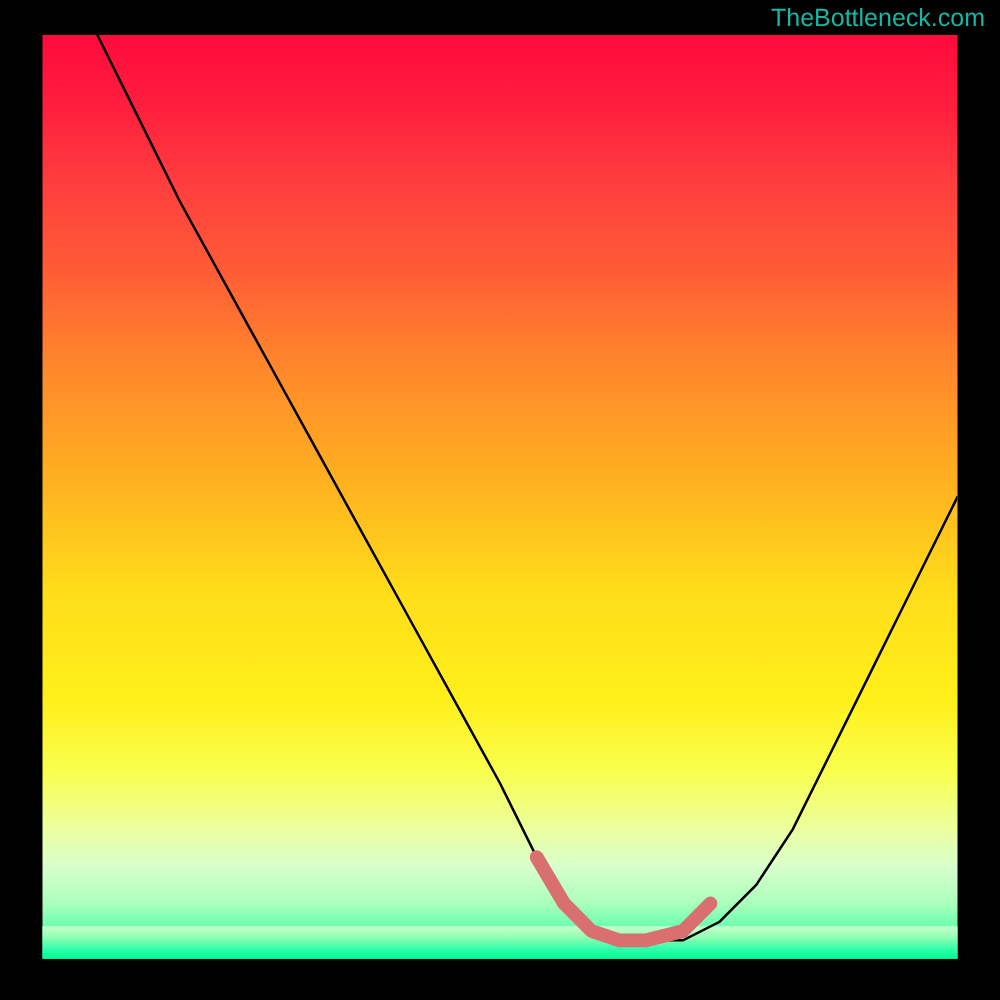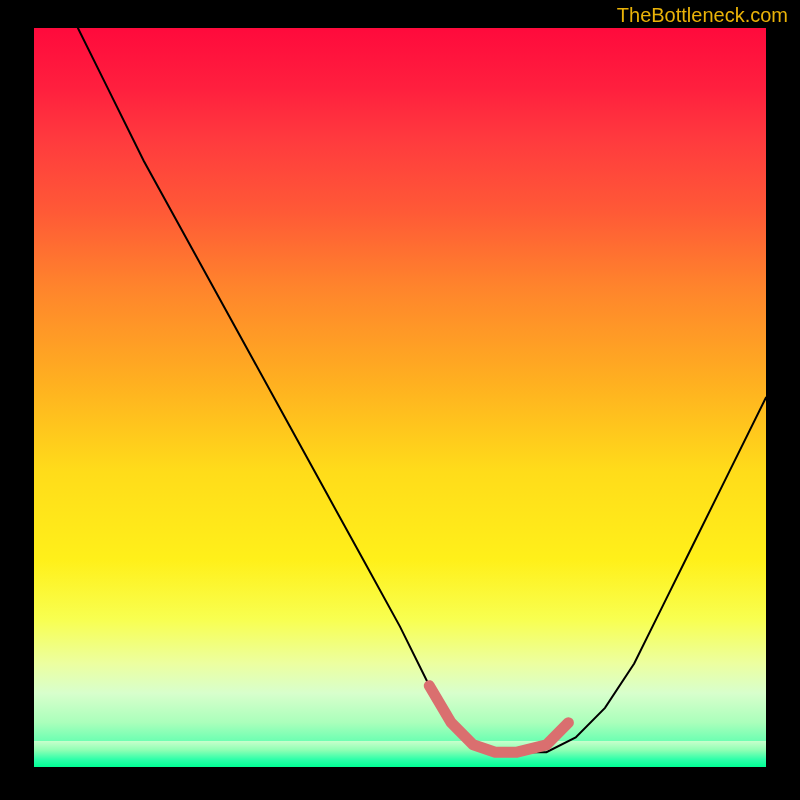--- a/index.html
+++ b/index.html
@@ -8,21 +8,21 @@
     height: 800px;
     background: #000;
     position: relative;
     font-family: Arial, sans-serif;
     overflow: hidden;
   }
   .watermark {
     position: absolute;
     top: 4px;
     right: 12px;
-    color: #eab308;
+    color: #14b8a6;
     font-size: 20px;
     font-weight: 500;
     z-index: 10;
   }
   .plot-area {
     position: absolute;
     left: 34px;
     top: 28px;
     width: 732px;
     height: 739px;

